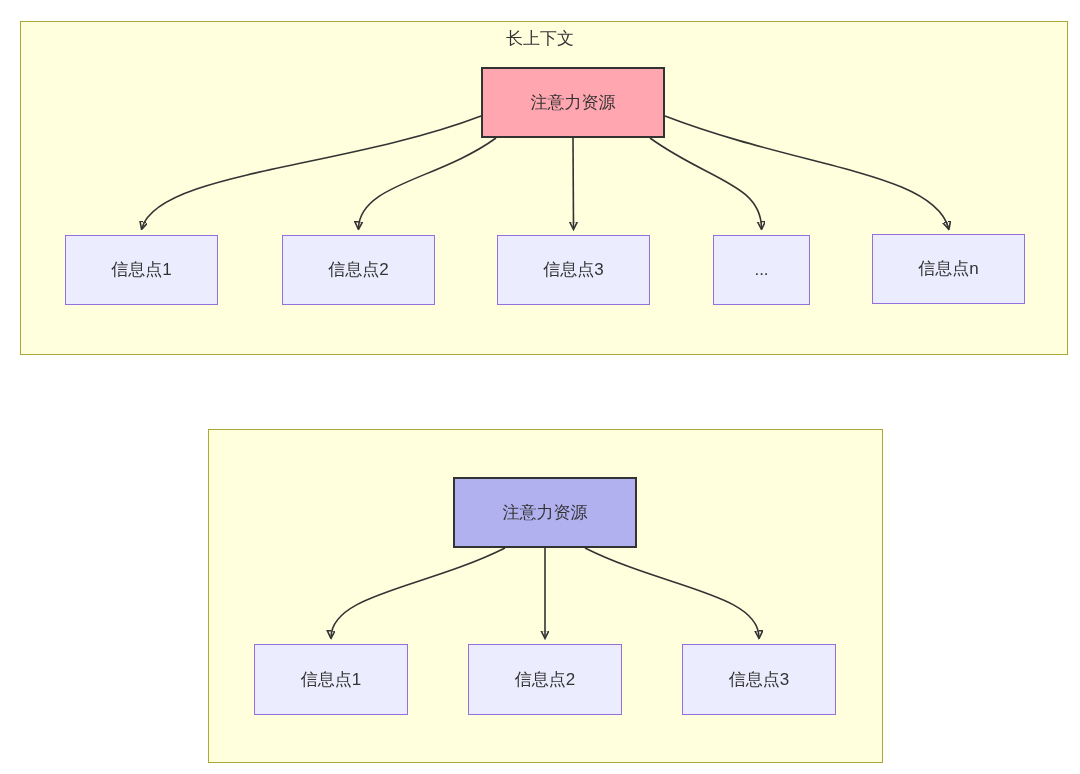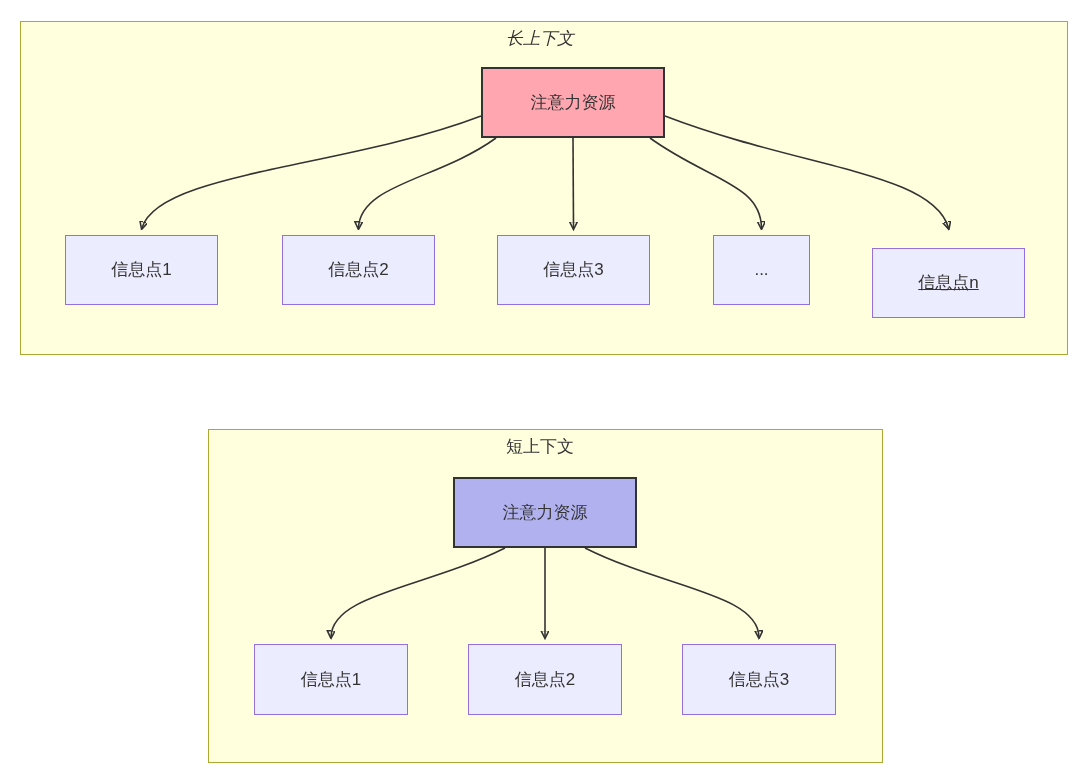--- a/index.html
+++ b/index.html
@@ -22,39 +22,39 @@
   .cluster{
     position:absolute;background:var(--container-fill);
     border:1px solid var(--container-border);box-sizing:border-box;
   }
   .cluster-long{left:20px;top:21px;width:1048px;height:334px;}
   .cluster-short{left:208px;top:429px;width:675px;height:334px;}
   .cluster-title{
     position:absolute;left:0;width:100%;text-align:center;
     font-size:17px;line-height:20px;color:var(--text);
   }
-  .title-long{top:29px;font-style:italic;}
+  .title-long{top:29px;}
   .title-short{top:437px;}
   .edges{position:absolute;left:0;top:0;z-index:2;}
   .edges path{fill:none;stroke:var(--edge);stroke-width:1.6px;}
   .arrowhead{fill:var(--edge);stroke:none;}
   .node{
     position:absolute;z-index:3;display:flex;align-items:center;justify-content:center;
     font-size:17px;line-height:20px;box-sizing:border-box;text-align:left;
   }
   .info{background:var(--node-fill);border:1px solid var(--node-border);}
   .attention{border:2px solid var(--attention-border);}
   .attn-long{background:var(--attention-long-fill);left:481px;top:67px;width:184px;height:71px;}
   .attn-short{background:var(--attention-short-fill);left:453px;top:477px;width:184px;height:71px;}
   
   .t1{left:65px;top:235px;width:153px;height:70px;}
   .t2{left:282px;top:235px;width:153px;height:70px;}
   .t3{left:497px;top:235px;width:153px;height:70px;}
   .t4{left:713px;top:235px;width:97px;height:70px;}
-  .t5{left:872px;top:248px;width:153px;height:70px;text-decoration:underline;}
+  .t5{left:872px;top:234px;width:153px;height:70px;}
   
   .s1{left:254px;top:644px;width:154px;height:71px;}
   .s2{left:468px;top:644px;width:154px;height:71px;}
   .s3{left:682px;top:644px;width:154px;height:71px;}
 </style>
 </head>
 <body>
 
 <div class="canvas">
 
@@ -73,21 +73,20 @@
     <path d="M573,138 C573,170 573.5,200 573.5,228" marker-end="url(#arrow)"></path>
     <path d="M650,138 C708,180 761,184 761.5,228" marker-end="url(#arrow)"></path>
     <path d="M665,116 C800,168 933,172 948.5,228" marker-end="url(#arrow)"></path>
 
     <path d="M505,548 C425,588 332,594 331,637" marker-end="url(#arrow)"></path>
     <path d="M545,548 C545,580 545,610 545,637" marker-end="url(#arrow)"></path>
     <path d="M585,548 C665,588 758,594 759,637" marker-end="url(#arrow)"></path>
   </svg>
 
   <div class="cluster-title title-long">长上下文</div>
-  <div class="cluster-title title-short">短上下文</div>
 
   <div class="node attention attn-long">注意力资源</div>
   <div class="node info t1">信息点1</div>
   <div class="node info t2">信息点2</div>
   <div class="node info t3">信息点3</div>
   <div class="node info t4">...</div>
   <div class="node info t5">信息点n</div>
 
   <div class="node attention attn-short">注意力资源</div>
   <div class="node info s1">信息点1</div>

